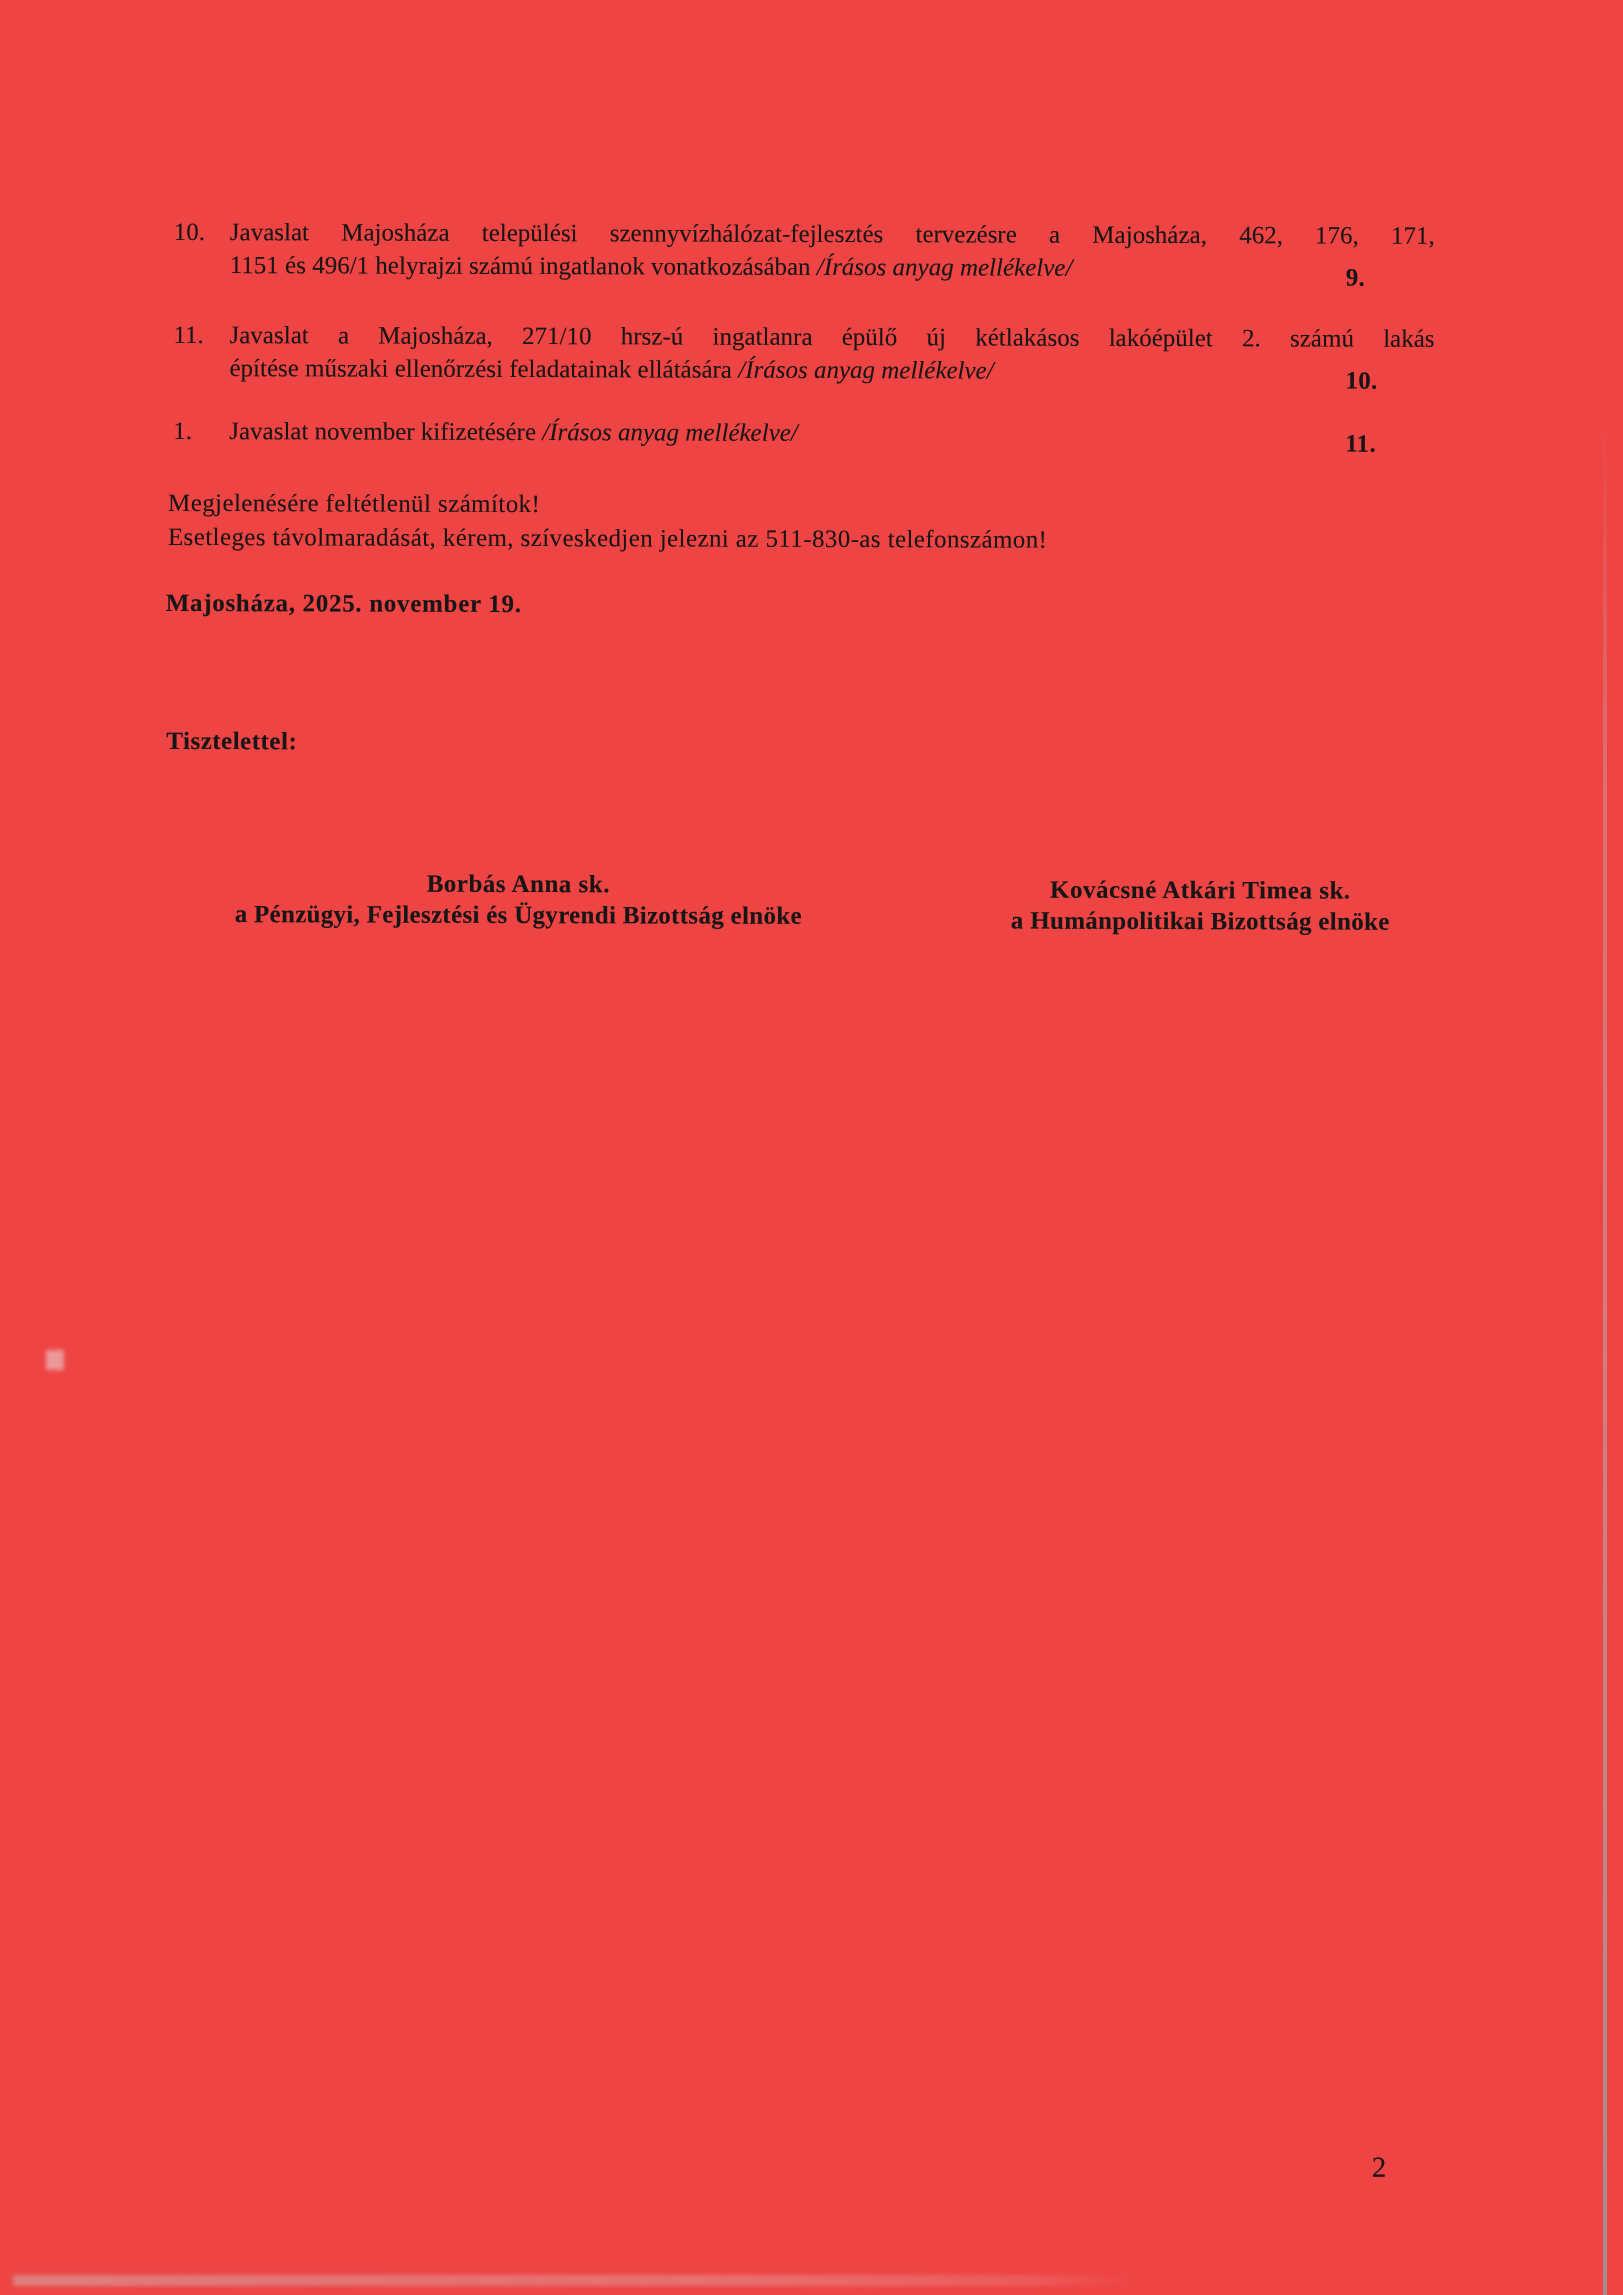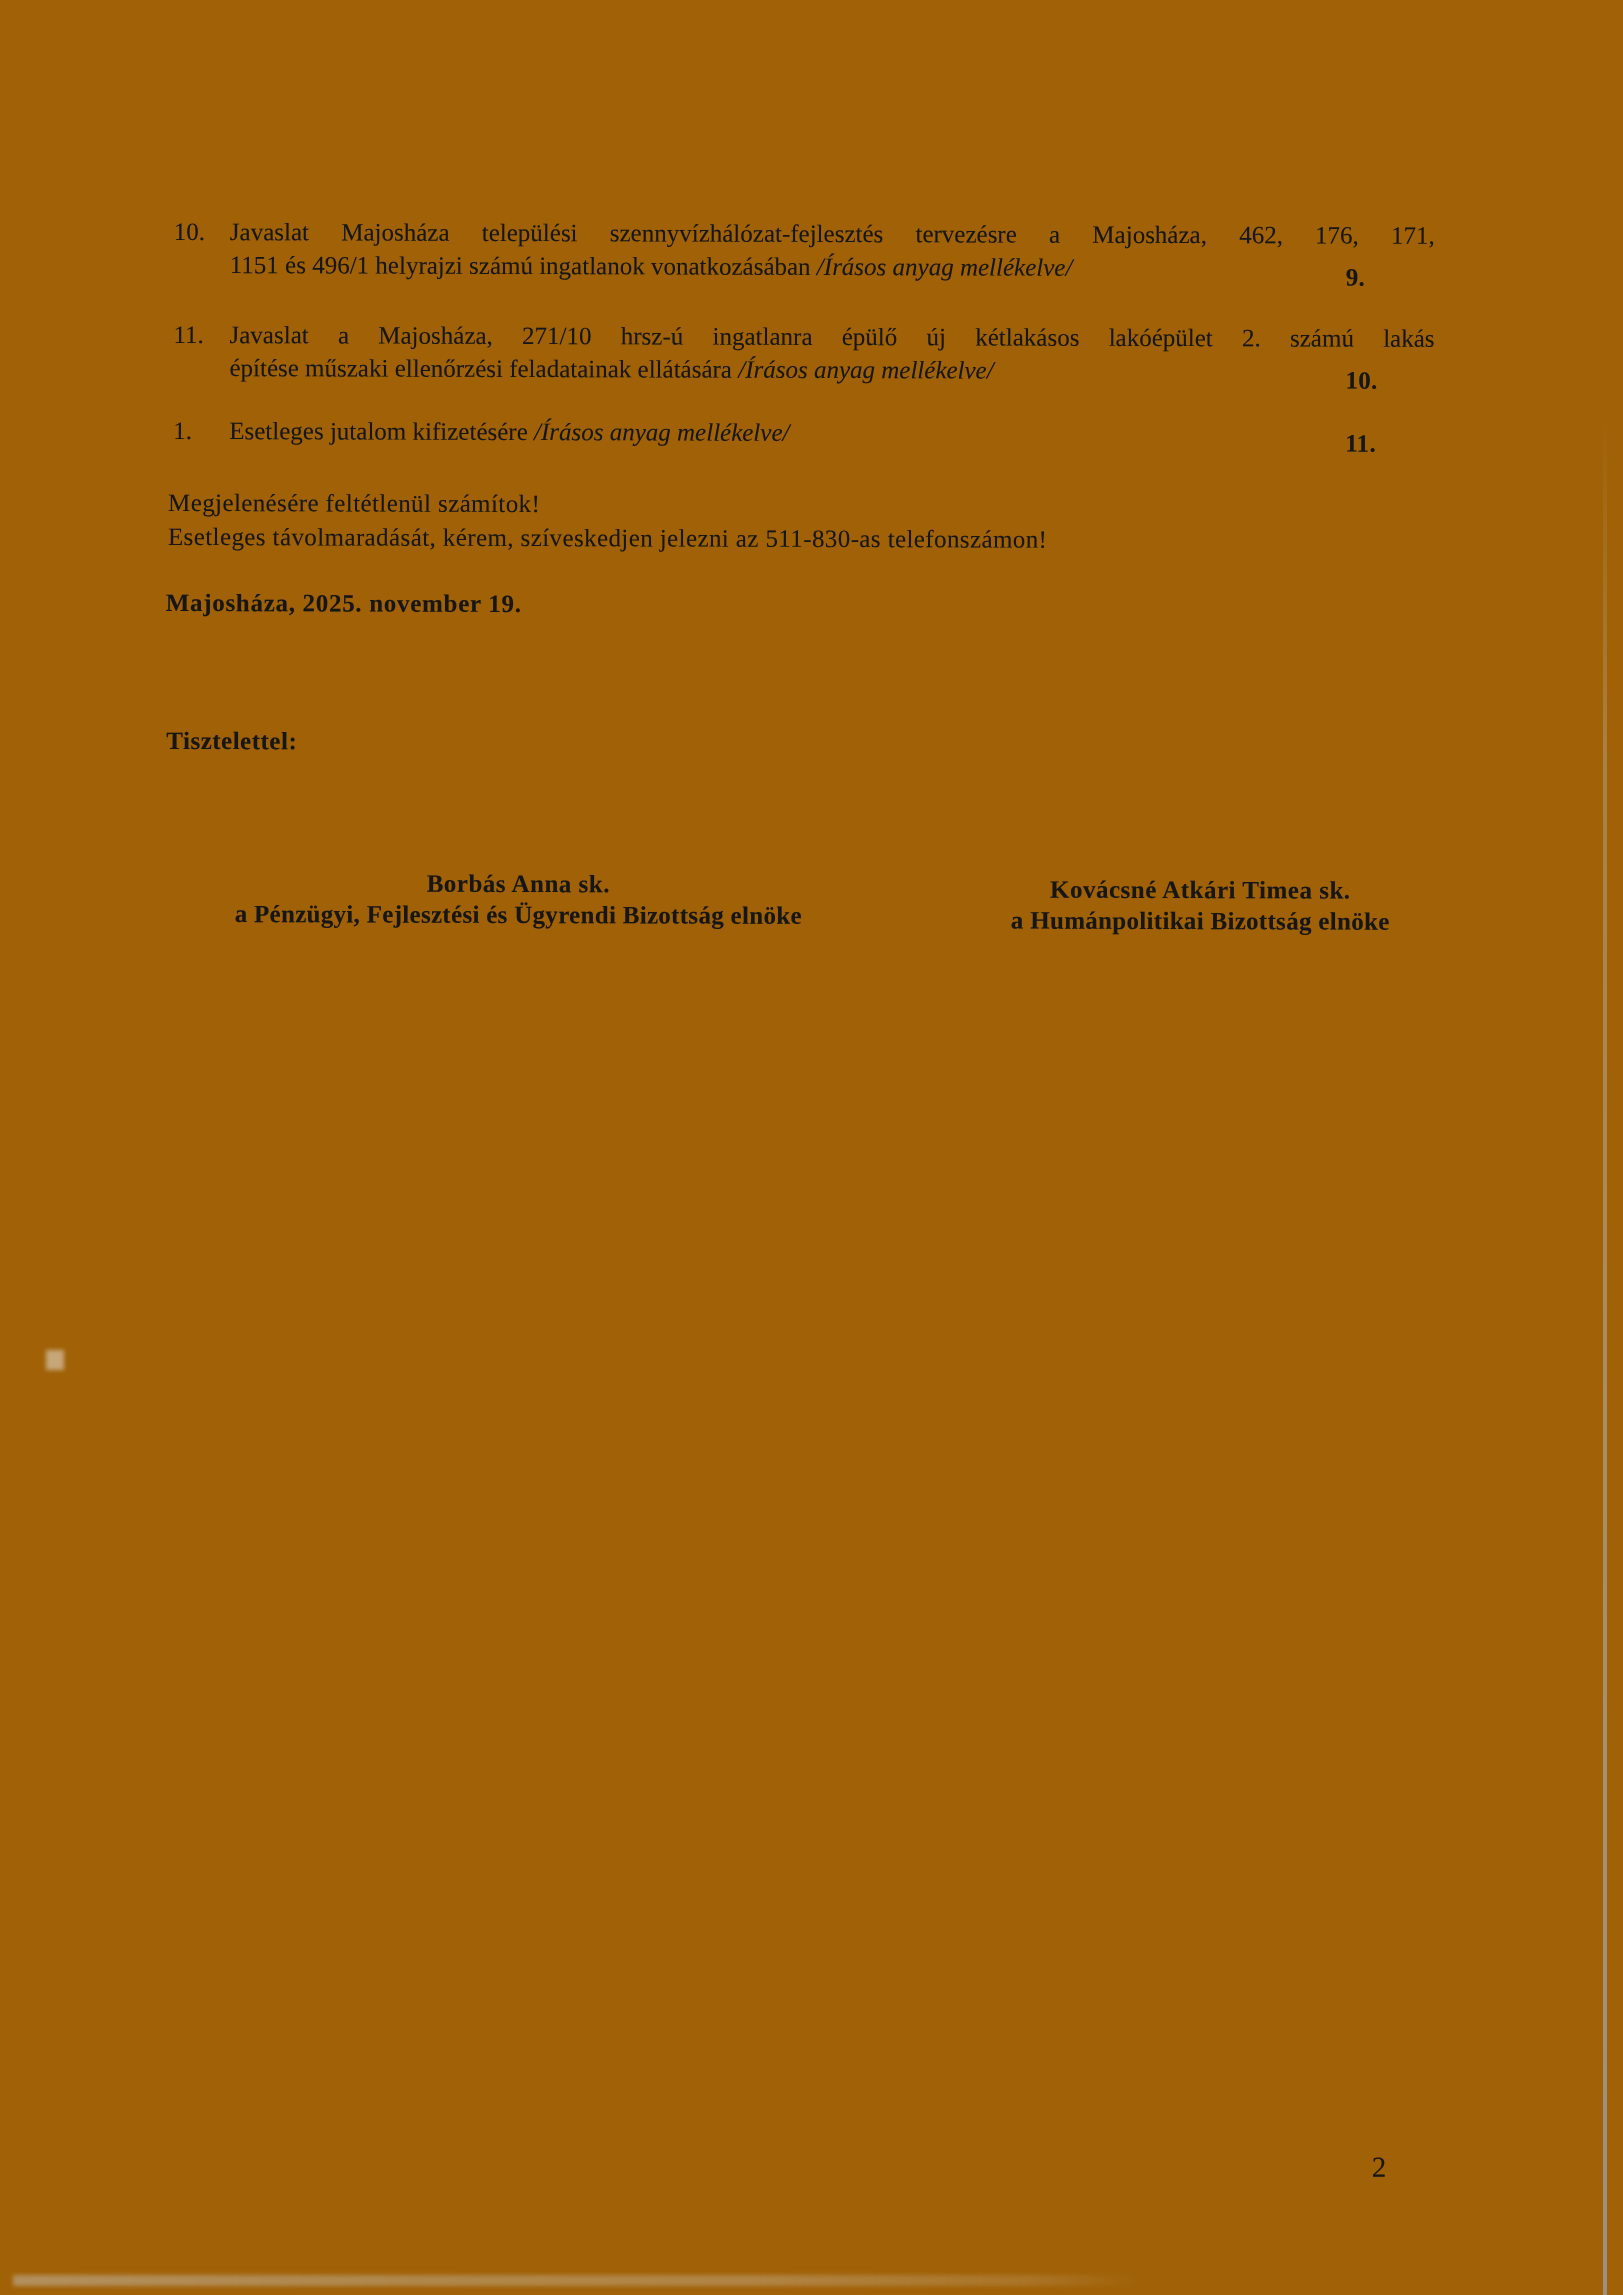--- a/index.html
+++ b/index.html
@@ -6,21 +6,21 @@
   body{
     width:1623px;height:2295px;
     background:#ffffff;
     font-family:"Liberation Serif","DejaVu Serif",serif;
     color:#161616;
     overflow:hidden;
     position:relative;
   }
   .sheet{
     position:absolute;inset:0;
-    background:#a16207;
+    background:#ef4444;
   }
   .content{
     position:absolute;inset:0;
     transform:rotate(0.18deg);
     transform-origin:196px 196px;
     text-shadow:0 0 0.7px rgba(20,20,20,0.28);
   }
   
   .agenda{
     position:absolute;left:174px;top:215px;width:1261px;
@@ -100,21 +100,21 @@
           <div class="num">11.</div>
           <div class="body">
             <div class="line just"><span>Javaslat a Majosháza, 271/10 hrsz-ú ingatlanra épülő új kétlakásos lakóépület 2. számú lakás</span></div>
             <div class="line"><span>építése műszaki ellenőrzési feladatainak ellátására </span><span class="it">/Írásos anyag mellékelve/</span></div>
           </div>
           <div class="ref" style="top: 42px;">10.</div>
         </div>
         <div class="item">
           <div class="num">1.</div>
           <div class="body">
-            <div class="line"><span>Esetleges jutalom kifizetésére </span><span class="it">/Írásos anyag mellékelve/</span></div>
+            <div class="line"><span>Javaslat november kifizetésére </span><span class="it">/Írásos anyag mellékelve/</span></div>
           </div>
           <div class="ref" style="top: 9.2px;">11.</div>
         </div>
       </div>
 
     <div class="pline p-note1">Megjelenésére feltétlenül számítok!</div>
     <div class="pline p-note2">Esetleges távolmaradását, kérem, szíveskedjen jelezni az 511-830-as telefonszámon!</div>
     <div class="pline p-date">Majosháza, 2025. november 19.</div>
     <div class="pline p-salut">Tisztelettel:</div>
 

